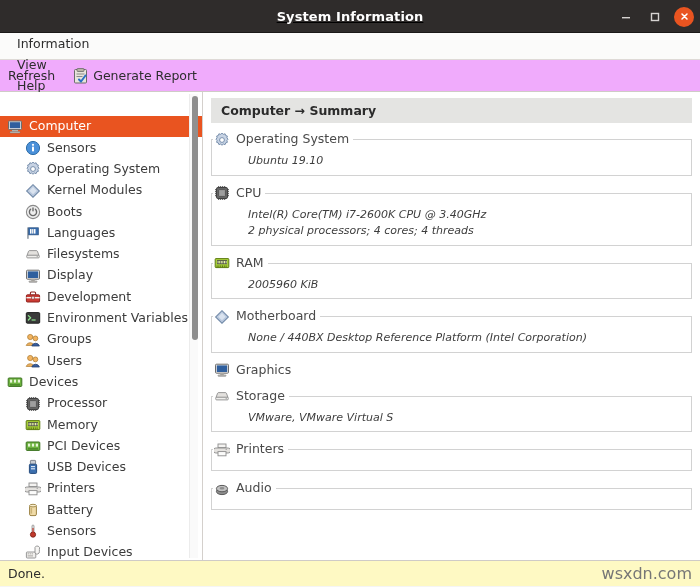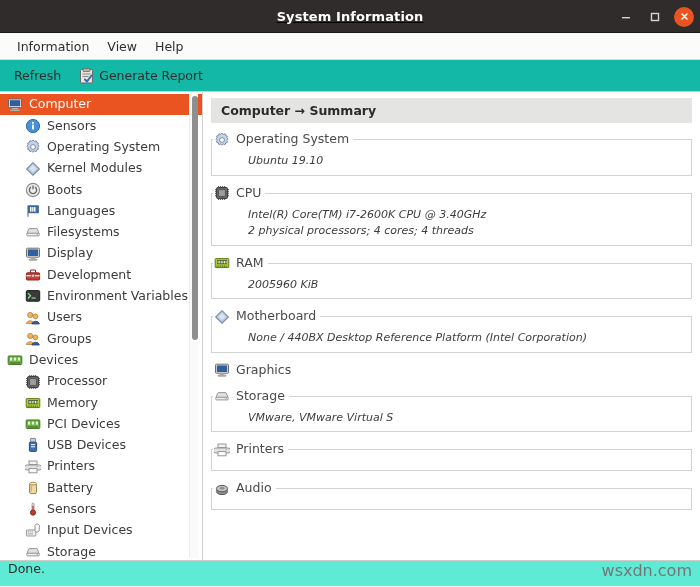--- a/index.html
+++ b/index.html
@@ -63,40 +63,40 @@
     background: #e95420;
     color: #ffffff;
   }
 
   
   .menubar {
     height: 27px;
     background: #fbfbfa;
     border-bottom: 1px solid #dedad6;
     display: flex;
-    align-items: center;
+    align-items: flex-start;
     padding-left: 8px;
     box-sizing: border-box;
+    flex-direction: column;
   }
   .menu-item {
     font-size: 12.5px;
     color: #2d2d2d;
     padding: 3px 9px;
     border-radius: 2px;
     cursor: default;
   }
 
   
   .toolbar {
     height: 32px;
-    background: #14b8a6;
+    background: #f0abfc;
     border-bottom: 1px solid #cfcbc7;
     display: flex;
     align-items: center;
-    padding-left: 6px;
     box-sizing: border-box;
     gap: 2px;
   }
   .tb-item {
     display: flex;
     align-items: center;
     gap: 5px;
     font-size: 12.5px;
     color: #2d2d2d;
     padding: 3px 8px;
@@ -136,20 +136,21 @@
     padding-left: 6px;
     white-space: nowrap;
     cursor: default;
     box-sizing: border-box;
   }
   .tree-row.child { padding-left: 24px; }
   .tree-row.selected {
     background: #e95420;
     color: #ffffff;
     width: 208px;
+    margin-top: 22px;
   }
   .tree-icon {
     width: 17px;
     height: 17px;
     margin-right: 6px;
     flex: 0 0 17px;
     display: inline-flex;
     align-items: center;
     justify-content: center;
   }
@@ -236,24 +237,24 @@
     line-height: 16.5px;
     white-space: nowrap;
     font-style: italic;
   }
   .group-box.empty { padding: 11px 0 9px 0; }
 
   
   .statusbar {
     position: relative;
     height: 26px;
-    background: #5eead4;
+    background: #fef9c3;
     border-top: 1px solid #cfcbc7;
     display: flex;
-    align-items: flex-start;
+    align-items: center;
     box-sizing: border-box;
     padding: 0 8px;
   }
   .status-text {
     font-size: 12.5px;
     color: #2d2d2d;
   }
   .watermark {
     position: absolute;
     right: 8px;
@@ -420,32 +421,32 @@
           </div>
           <div class="tree-row child">
             <span class="tree-icon">
               <svg width="16" height="16" viewBox="0 0 16 16">
                 <circle cx="5.2" cy="5" r="2.6" fill="#f2b360" stroke="#b07f35" stroke-width="0.8"></circle>
                 <path d="M1.2 13.4 A4.3 4.3 0 0 1 9.2 13.4 Z" fill="#f2b360" stroke="#b07f35" stroke-width="0.8"></path>
                 <circle cx="10.4" cy="6.4" r="2.4" fill="#f2b360" stroke="#b07f35" stroke-width="0.8"></circle>
                 <path d="M6.8 14 A4 4 0 0 1 14.4 14 Z" fill="#3a5f9e" stroke="#24406e" stroke-width="0.8"></path>
               </svg>
             </span>
-            <span class="tree-label">Users</span>
+            <span class="tree-label">Groups</span>
           </div>
           <div class="tree-row child">
             <span class="tree-icon">
               <svg width="16" height="16" viewBox="0 0 16 16">
                 <circle cx="5.2" cy="5" r="2.6" fill="#f2b360" stroke="#b07f35" stroke-width="0.8"></circle>
                 <path d="M1.2 13.4 A4.3 4.3 0 0 1 9.2 13.4 Z" fill="#f2b360" stroke="#b07f35" stroke-width="0.8"></path>
                 <circle cx="10.4" cy="6.4" r="2.4" fill="#f2b360" stroke="#b07f35" stroke-width="0.8"></circle>
                 <path d="M6.8 14 A4 4 0 0 1 14.4 14 Z" fill="#3a5f9e" stroke="#24406e" stroke-width="0.8"></path>
               </svg>
             </span>
-            <span class="tree-label">Groups</span>
+            <span class="tree-label">Users</span>
           </div>
           <div class="tree-row">
             <span class="tree-icon">
               <svg width="16" height="16" viewBox="0 0 16 16">
                 <rect x="1.2" y="4" width="13.6" height="8.4" rx="0.8" fill="#6db33f" stroke="#3c7321" stroke-width="1"></rect>
                 <rect x="3" y="5.6" width="2.2" height="3" fill="#e8f5d8"></rect>
                 <rect x="6.9" y="5.6" width="2.2" height="3" fill="#e8f5d8"></rect>
                 <rect x="10.8" y="5.6" width="2.2" height="3" fill="#e8f5d8"></rect>
                 <rect x="3" y="10.4" width="10" height="1" fill="#3c7321"></rect>
               </svg>

